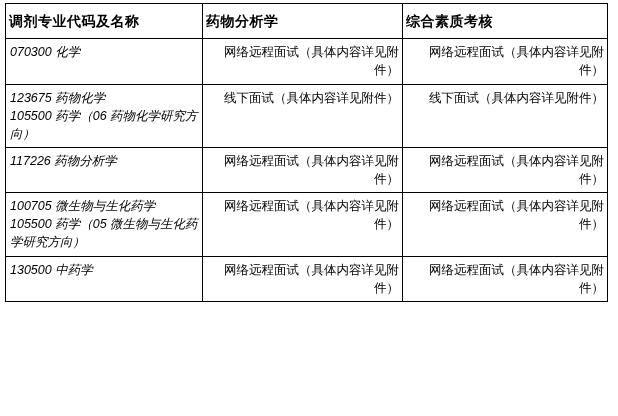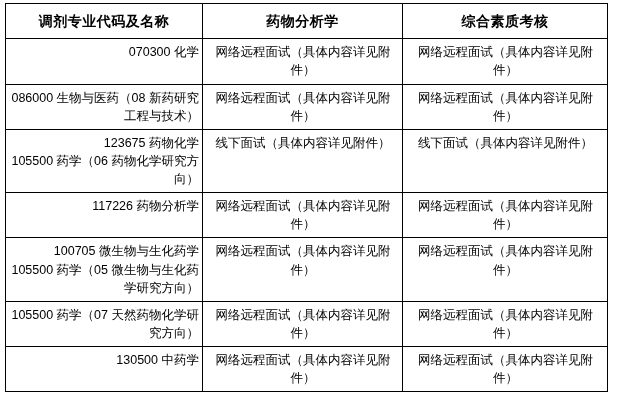--- a/index.html
+++ b/index.html
@@ -32,37 +32,38 @@
   table.major-table col.c2 { width: 200px; }
   table.major-table col.c3 { width: 205px; }
   table.major-table th,
   table.major-table td {
     border: 1px solid #000000;
     vertical-align: top;
     padding: 4px 3px 4px 4px;
     font-weight: normal;
   }
   table.major-table thead th {
-    text-align: center;
+    text-align: left;
     vertical-align: middle;
     font-size: 14px;
     font-weight: bold;
     padding: 7px 3px 7px 3px;
     letter-spacing: 0.5px;
   }
   td.cell-name {
-    text-align: right;
+    text-align: left;
+    font-style: italic;
   }
   td.cell-name .line {
     display: block;
     white-space: normal;
   }
   td.cell-exam,
   td.cell-quality {
-    text-align: center;
+    text-align: right;
     vertical-align: top;
   }
 </style>
 </head>
 <body>
 
 <div class="page">
   <table class="major-table">
     <colgroup>
       <col class="c1">
@@ -79,27 +80,20 @@
     <tbody id="table-body">
     <tr>
           <td class="cell-name">
             <span class="line">070300  化学</span>
           </td>
           <td class="cell-exam">网络远程面试（具体内容详见附件）</td>
           <td class="cell-quality">网络远程面试（具体内容详见附件）</td>
         </tr>
         <tr>
           <td class="cell-name">
-            <span class="line">086000 生物与医药（08 新药研究工程与技术）</span>
-          </td>
-          <td class="cell-exam">网络远程面试（具体内容详见附件）</td>
-          <td class="cell-quality">网络远程面试（具体内容详见附件）</td>
-        </tr>
-        <tr>
-          <td class="cell-name">
             <span class="line">123675 药物化学</span>
             <span class="line">105500 药学（06 药物化学研究方向）</span>
           </td>
           <td class="cell-exam">线下面试（具体内容详见附件）</td>
           <td class="cell-quality">线下面试（具体内容详见附件）</td>
         </tr>
         <tr>
           <td class="cell-name">
             <span class="line">117226 药物分析学</span>
           </td>
@@ -109,27 +103,20 @@
         <tr>
           <td class="cell-name">
             <span class="line">100705 微生物与生化药学</span>
             <span class="line">105500 药学（05 微生物与生化药学研究方向）</span>
           </td>
           <td class="cell-exam">网络远程面试（具体内容详见附件）</td>
           <td class="cell-quality">网络远程面试（具体内容详见附件）</td>
         </tr>
         <tr>
           <td class="cell-name">
-            <span class="line">105500 药学（07 天然药物化学研究方向）</span>
-          </td>
-          <td class="cell-exam">网络远程面试（具体内容详见附件）</td>
-          <td class="cell-quality">网络远程面试（具体内容详见附件）</td>
-        </tr>
-        <tr>
-          <td class="cell-name">
             <span class="line">130500  中药学</span>
           </td>
           <td class="cell-exam">网络远程面试（具体内容详见附件）</td>
           <td class="cell-quality">网络远程面试（具体内容详见附件）</td>
         </tr>
       </tbody>
   </table>
 </div>
 
 </body></html>

